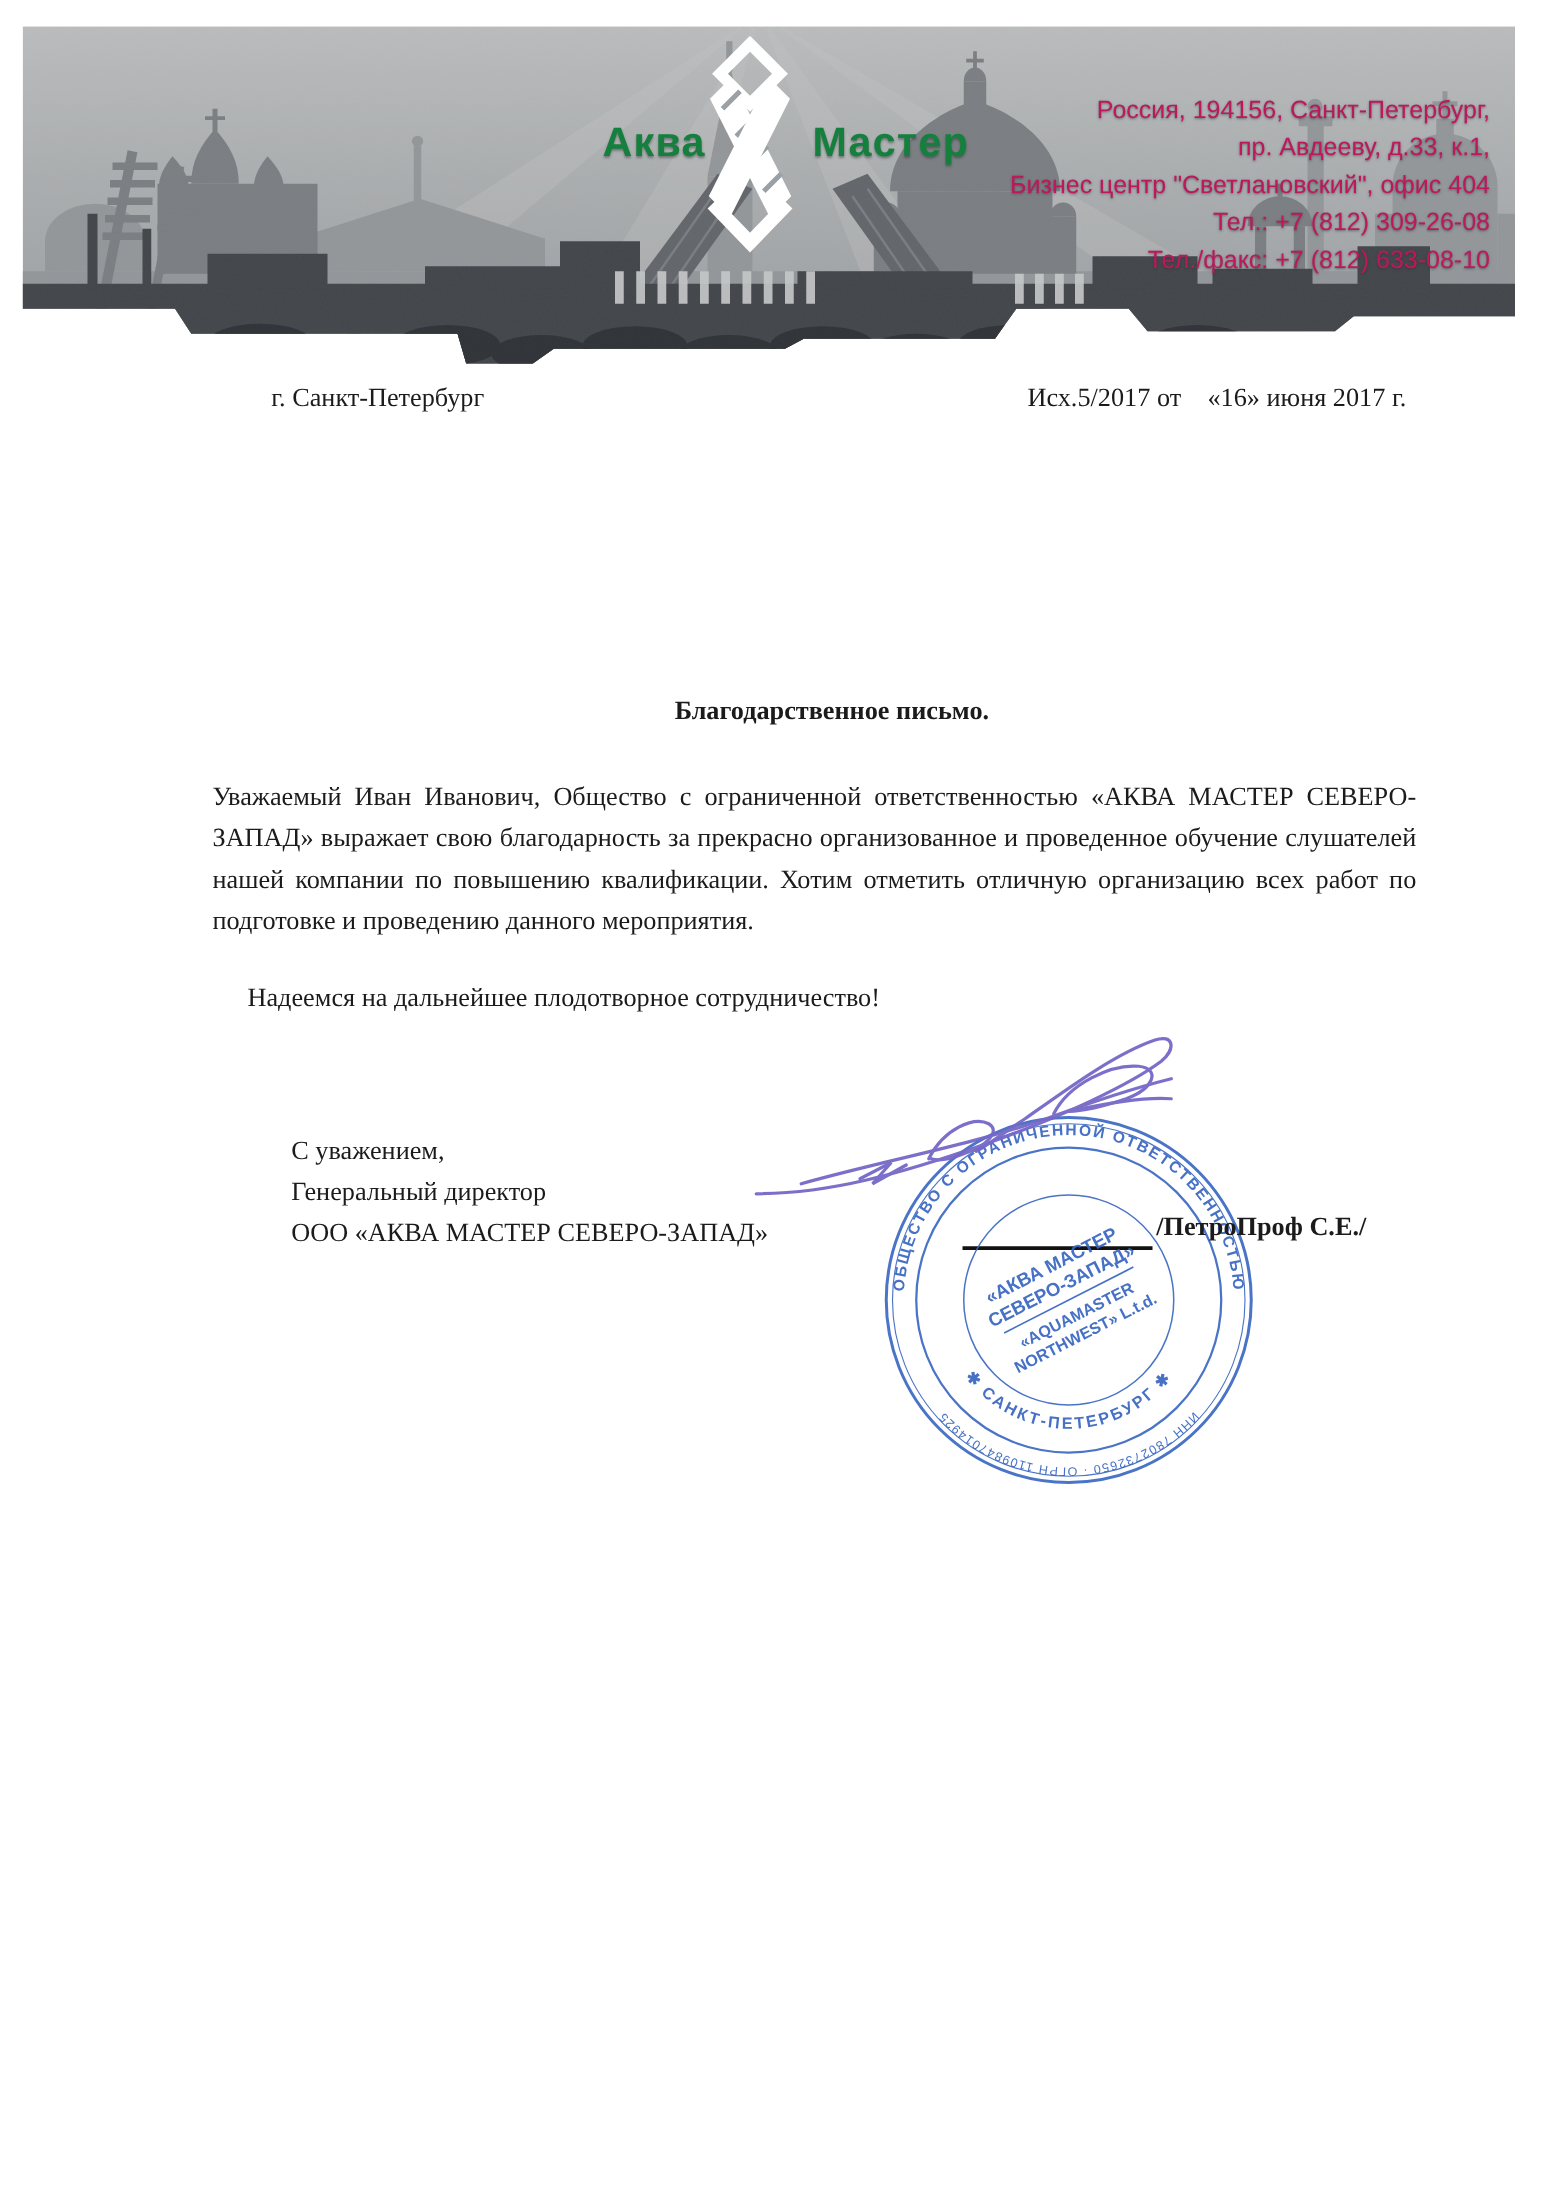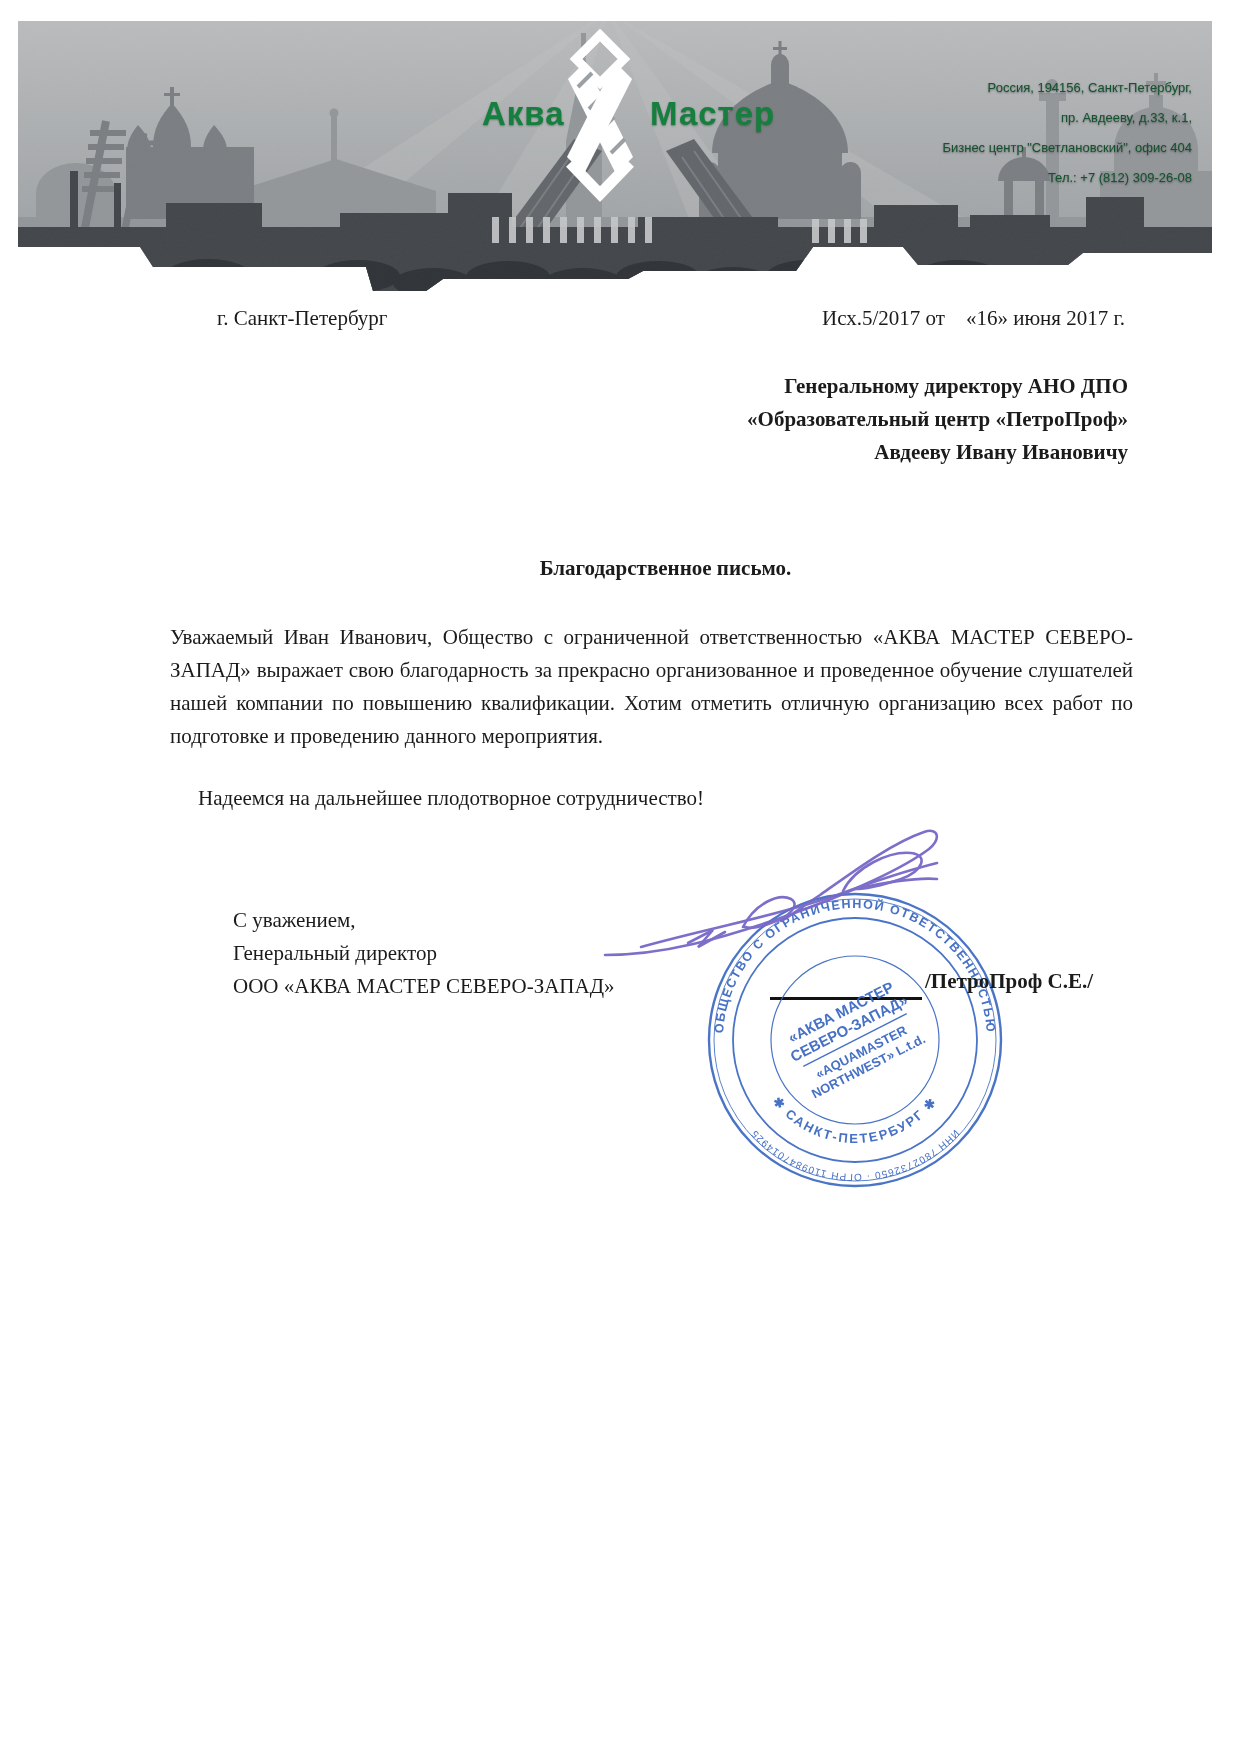--- a/index.html
+++ b/index.html
@@ -5,22 +5,22 @@
   html,body{margin:0;padding:0;background:#e8e8e8;}
   #page{position:relative;width:1240px;height:1754px;background:#ffffff;margin:0 auto;overflow:hidden;
         font-family:"Liberation Serif",serif;color:#1b1b1b;}
   .abs{position:absolute;}
   
   #banner{left:18px;top:21px;width:1194px;height:272px;}
   #banner svg.art{position:absolute;left:0;top:0;}
   .logo-word{position:absolute;font-family:"Liberation Sans",sans-serif;font-weight:700;
              font-size:33px;color:#15803d;letter-spacing:1px;text-shadow:0 1px 2px rgba(40,44,48,.45);}
   #contact{position:absolute;right:20px;top:52px;text-align:right;
-           font-family:"Liberation Sans",sans-serif;font-size:13px;line-height:30px;
-           color:#14532d;text-shadow:0 1px 2px rgba(40,44,48,.55);}
+           font-family:"Liberation Sans",sans-serif;font-size:20px;line-height:30px;
+           color:#be185d;text-shadow:0 1px 2px rgba(40,44,48,.55);}
   
   .serif21{font-size:21px;}
   #city{left:217px;top:306px;}
   #ref{right:115px;top:306px;white-space:pre;}
   #recipient{right:112px;top:370px;text-align:right;line-height:33px;font-weight:700;}
   #subject{left:170px;top:556px;width:963px;text-align:center;padding-left:28px;box-sizing:border-box;font-weight:700;font-family:Liberation Serif, serif;}
   #body-par{left:170px;top:621px;width:963px;line-height:33px;text-align:justify;}
   #hope{left:170px;top:786px;width:963px;text-align:left;padding-left:28px;box-sizing:border-box;}
   #sig-block{left:233px;top:904px;line-height:33px;font-weight:400;}
   #sig-line{left:770px;top:997px;width:152px;height:2.5px;background:#121212;}
@@ -181,31 +181,27 @@
       <polygon points="57,33 74,50 26,145 9,128" fill="#ffffff"></polygon>
       <path d="M12,134 L42,165 L72,134" fill="none" stroke="#ffffff" stroke-width="11"></path>
     </svg>
     <span class="logo-word" style="left:632px;top:74px;">Мастер</span>
 
     <div id="contact">
       <div>Россия, 194156, Санкт-Петербург,</div>
       <div>пр. Авдееву, д.33, к.1,</div>
       <div>Бизнес центр "Светлановский", офис 404</div>
       <div>Тел.: +7 (812) 309-26-08</div>
+      <div>Тел./факс: +7 (812) 633-08-10</div>
     </div>
   </div>
 
   <div id="city" class="abs serif21">г. Санкт-Петербург</div>
   <div id="ref" class="abs serif21">Исх.5/2017 от    «16» июня 2017 г.</div>
 
-  <div id="recipient" class="abs serif21">
-    <div>Генеральному директору АНО ДПО</div>
-    <div>«Образовательный центр «ПетроПроф»</div>
-    <div>Авдееву Ивану Ивановичу</div>
-  </div>
 
   <div id="subject" class="abs serif21">Благодарственное письмо.</div>
   <div id="body-par" class="abs serif21">Уважаемый Иван Иванович, Общество с ограниченной ответственностью «АКВА МАСТЕР СЕВЕРО-ЗАПАД» выражает свою благодарность за прекрасно организованное и проведенное обучение слушателей нашей компании по повышению квалификации. Хотим отметить отличную организацию всех работ по подготовке и проведению данного мероприятия.</div>
   <div id="hope" class="abs serif21">Надеемся на дальнейшее плодотворное сотрудничество!</div>
 
   <div id="sig-block" class="abs serif21">
     <div>С уважением,</div>
     <div>Генеральный директор</div>
     <div>ООО «АКВА МАСТЕР СЕВЕРО-ЗАПАД»</div>
   </div>

